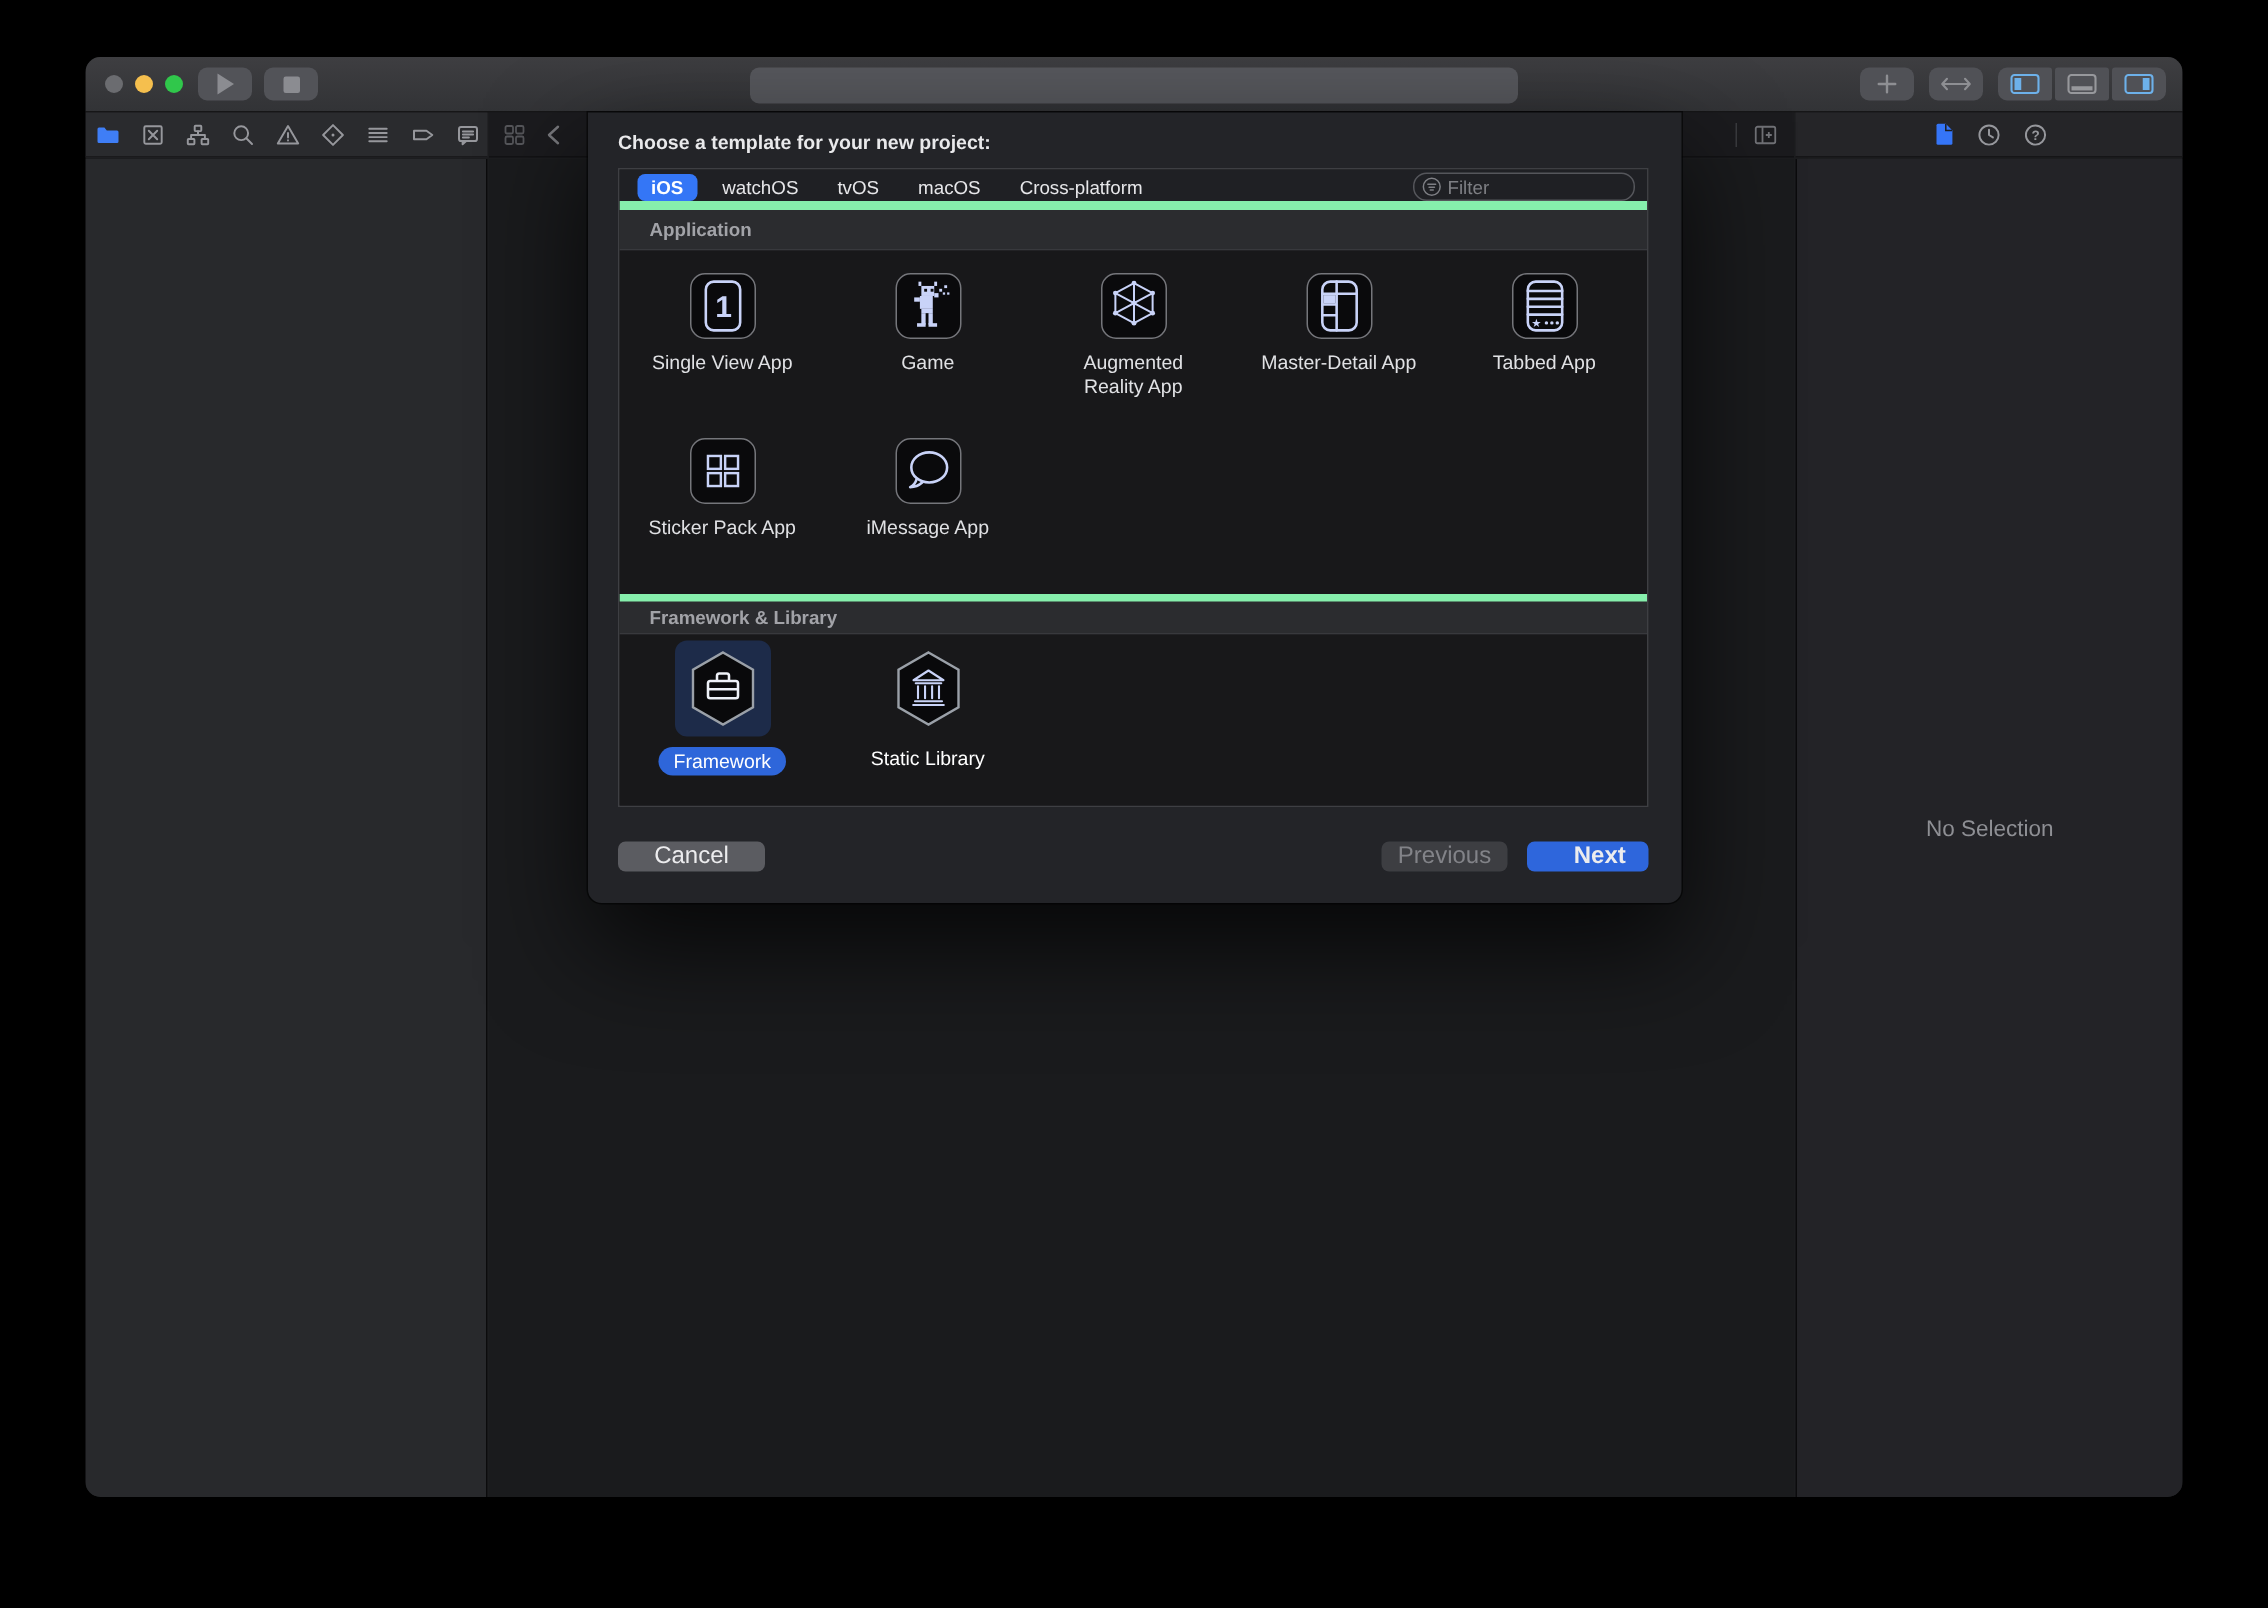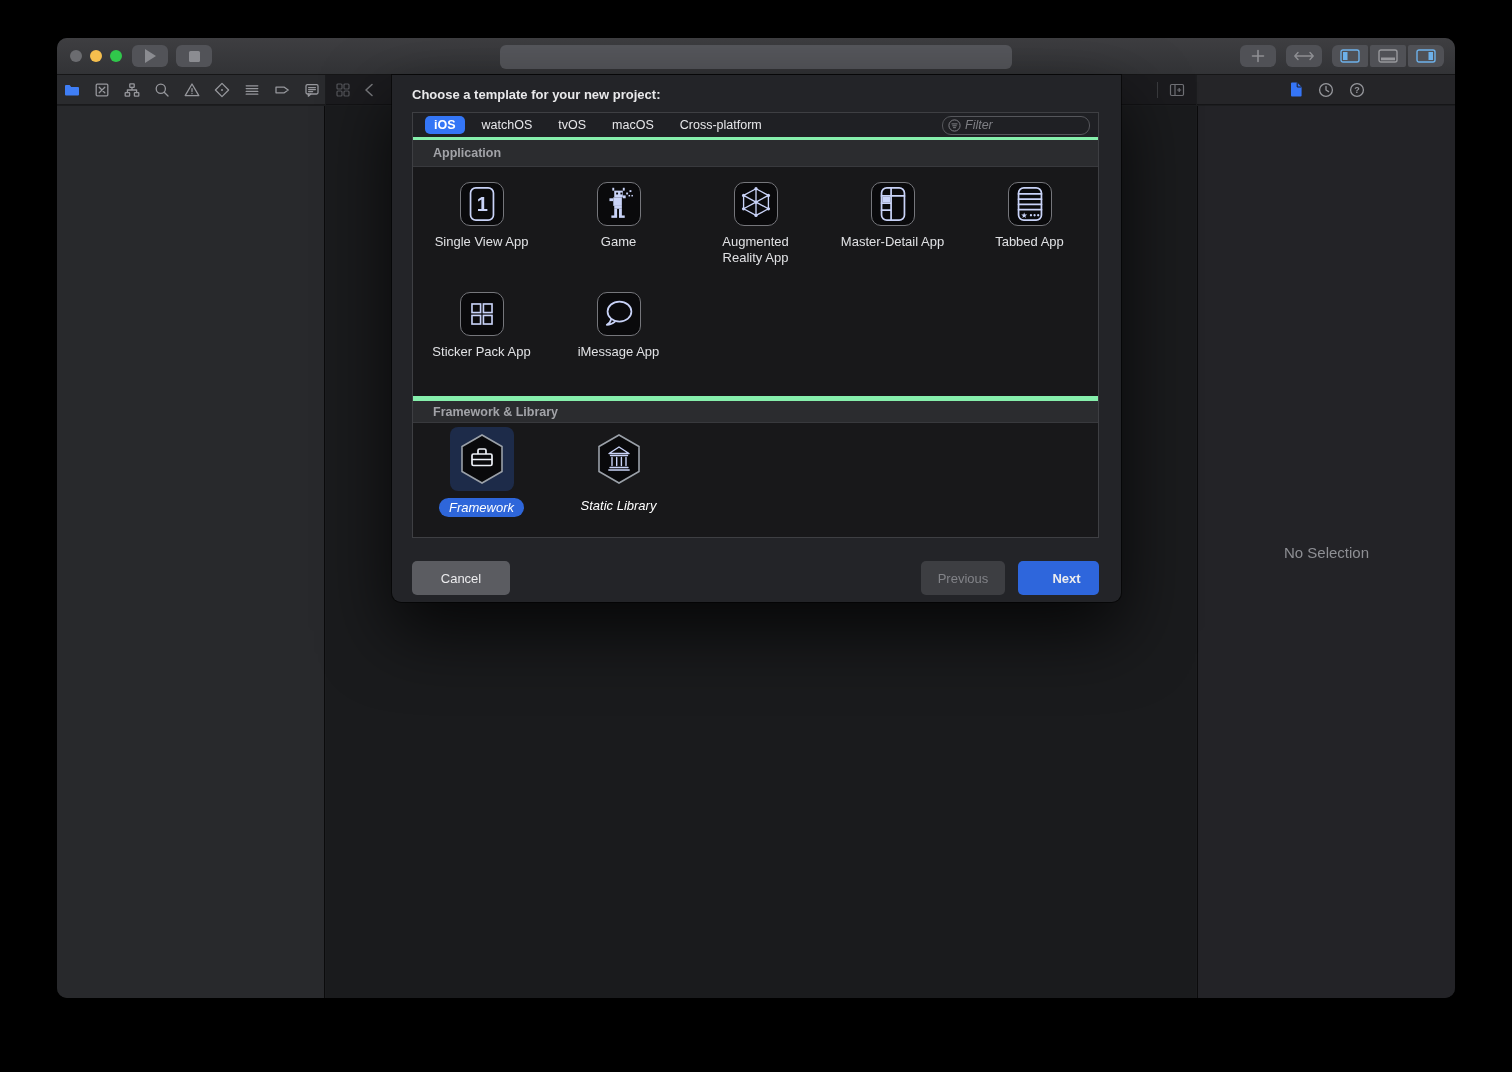--- a/index.html
+++ b/index.html
@@ -51,48 +51,48 @@
   .inspector-panel { position:absolute; left:1140px; top:68px; width:258px; height:892px; background:#232327; border-left:1px solid #0b0b0c; }
   .no-selection { position:absolute; top:438px; width:100%; text-align:center; color:#8e8f94; font-size:15px; }
 
   
   .sheet { position:absolute; left:335px; top:37px; width:729px; height:527px; background:#232428;
            border-radius:0 0 9px 9px; z-index:20;
            box-shadow:0 30px 70px rgba(0,0,0,.75), 0 0 0 1px rgba(0,0,0,.55); }
   .sheet-title { position:absolute; left:20px; top:12px; font-size:13px; font-weight:700; color:#e9e9eb; }
   .chooser { position:absolute; left:20px; top:37px; width:687px; height:426px;
              border:1px solid #3e3f43; background:#18181a; overflow:hidden; }
-  .tab-row { height:27px; background:#1f2024; border-bottom:3px solid #86efac;
-             display:flex; align-items:center; padding:0 8px; }
+  .tab-row { height:27px; background:#1f2024; border-bottom:6px solid #86efac;
+             display:flex; align-items:flex-end; padding:0 8px; }
   .ptab { font-size:12.5px; color:#e7e7ea; padding:2px 9px; margin:0 4px; border-radius:5px; }
   .ptab.selected { background:#3476f6; color:#fff; font-weight:700; }
   .filter-box { margin-left:auto; width:148px; height:19px; border:1px solid #55565b; border-radius:9px;
                 display:flex; align-items:center; padding:0 5px; gap:4px; background:transparent; }
   .filter-box input { flex:1; min-width:0; background:transparent; border:none; outline:none;
-                      color:#d8d8db; font-size:12.5px; font-family:inherit;font-style:italic; }
+                      color:#d8d8db; font-size:12.5px; font-family:inherit; }
   .filter-box input::placeholder { color:#7e7f84; }
   .section-hdr { height:27px; background:#2b2c2f; border-bottom:1px solid #38393d;
                  display:flex; align-items:center; padding-left:20px;
                  font-size:12.5px; font-weight:700; color:#a2a3a8; }
   .section-hdr.second { border-top:5px solid #86efac; }
   .app-grid { height:229px; display:grid; grid-template-columns:repeat(5,1fr);
               grid-template-rows:110px 1fr; padding-top:15px; background:#18181a; }
-  .fw-grid { height:144px; display:grid; grid-template-columns:repeat(5,1fr); padding-top:4px; background:#18181a;font-style:italic; }
+  .fw-grid { height:144px; display:grid; grid-template-columns:repeat(5,1fr); padding-top:4px; background:#18181a; }
   .tpl-cell { display:flex; flex-direction:column; align-items:center; }
   .tpl-tile { width:44px; height:44px; border:1.5px solid #75767b; border-radius:10px; background:#0a0a0c;
               display:flex; align-items:center; justify-content:center; }
   .tpl-label { margin-top:8px; font-size:13px; line-height:16px; color:#e0e1e4; text-align:center; max-width:122px; }
   .tpl-label.wrap2 { max-width:88px; }
   .tpl-label.nowrap { white-space:nowrap; }
   .hex-wrap { width:64px; height:64px; border-radius:8px; display:flex; align-items:center; justify-content:center; }
   .hex-wrap.selected { background:#1d2b49; }
   .fw-label { margin-top:7px; font-size:13px; color:#ffffff; }
   .fw-label.pill { background:#2e66da; color:#fff; border-radius:10px; padding:2px 10px; }
 
-  .btn { position:absolute; height:34px; border-radius:5px; font-size:13px;
+  .btn { position:absolute; height:20px; border-radius:5px; font-size:16px;
          display:flex; align-items:center; justify-content:center; color:#ececee; cursor:default; }
   .btn-cancel { left:20px; top:486px; width:98px; background:#5b5c61; }
   .btn-previous { left:529px; top:486px; width:84px; background:#3d3e42; color:#828388; }
   .btn-next { left:626px; top:486px; width:81px; background:#2e66dc; font-weight:600;padding-left:16px; }
 
   svg { display:block; }
   .st { fill:none; stroke:#96979c; stroke-width:1.3; stroke-linecap:round; stroke-linejoin:round; }
   .tpl-st { fill:none; stroke:#c9d3f8; stroke-width:1.8; stroke-linecap:round; stroke-linejoin:round; }
 </style>
 </head>

